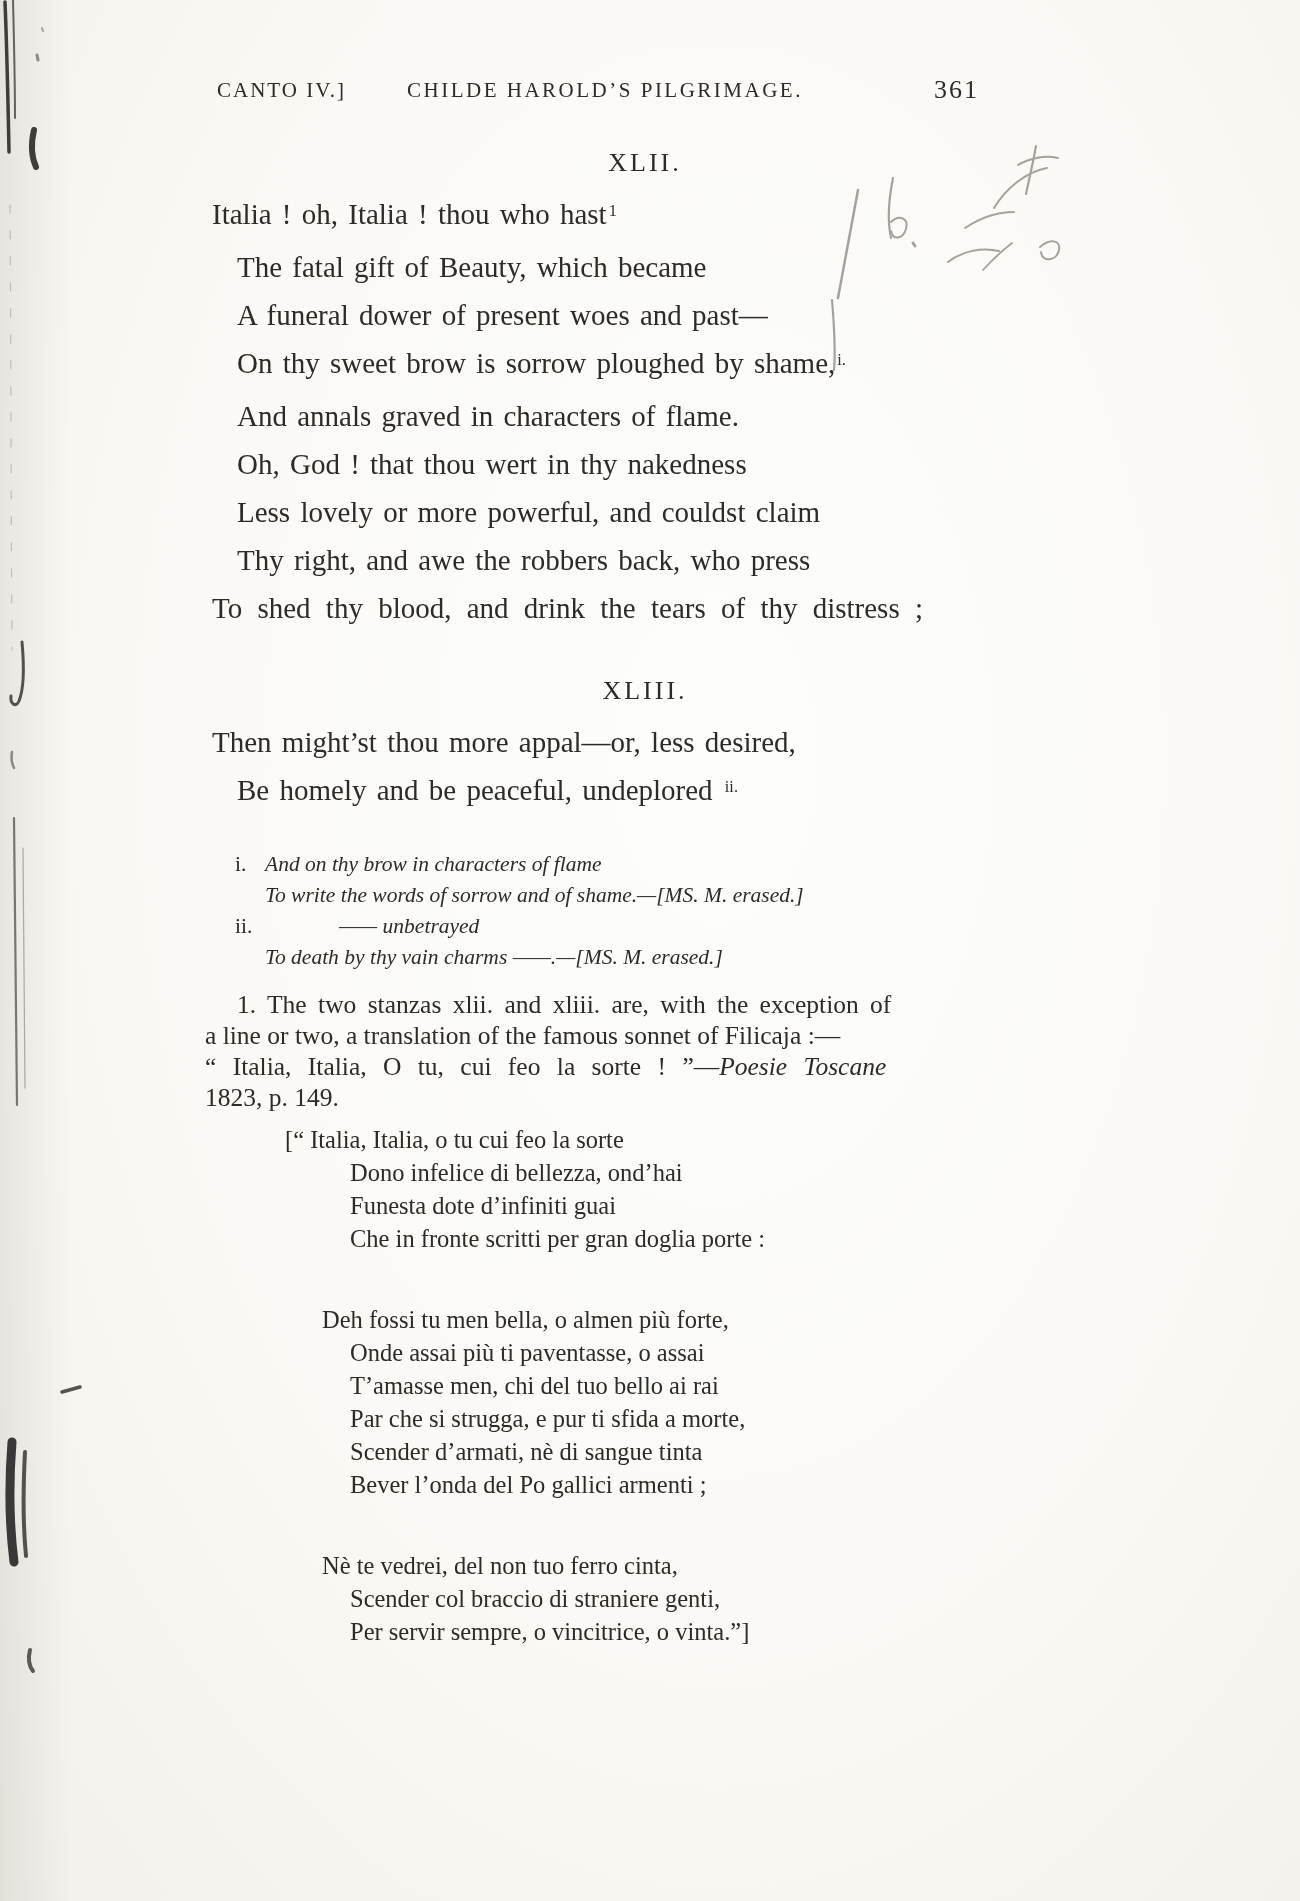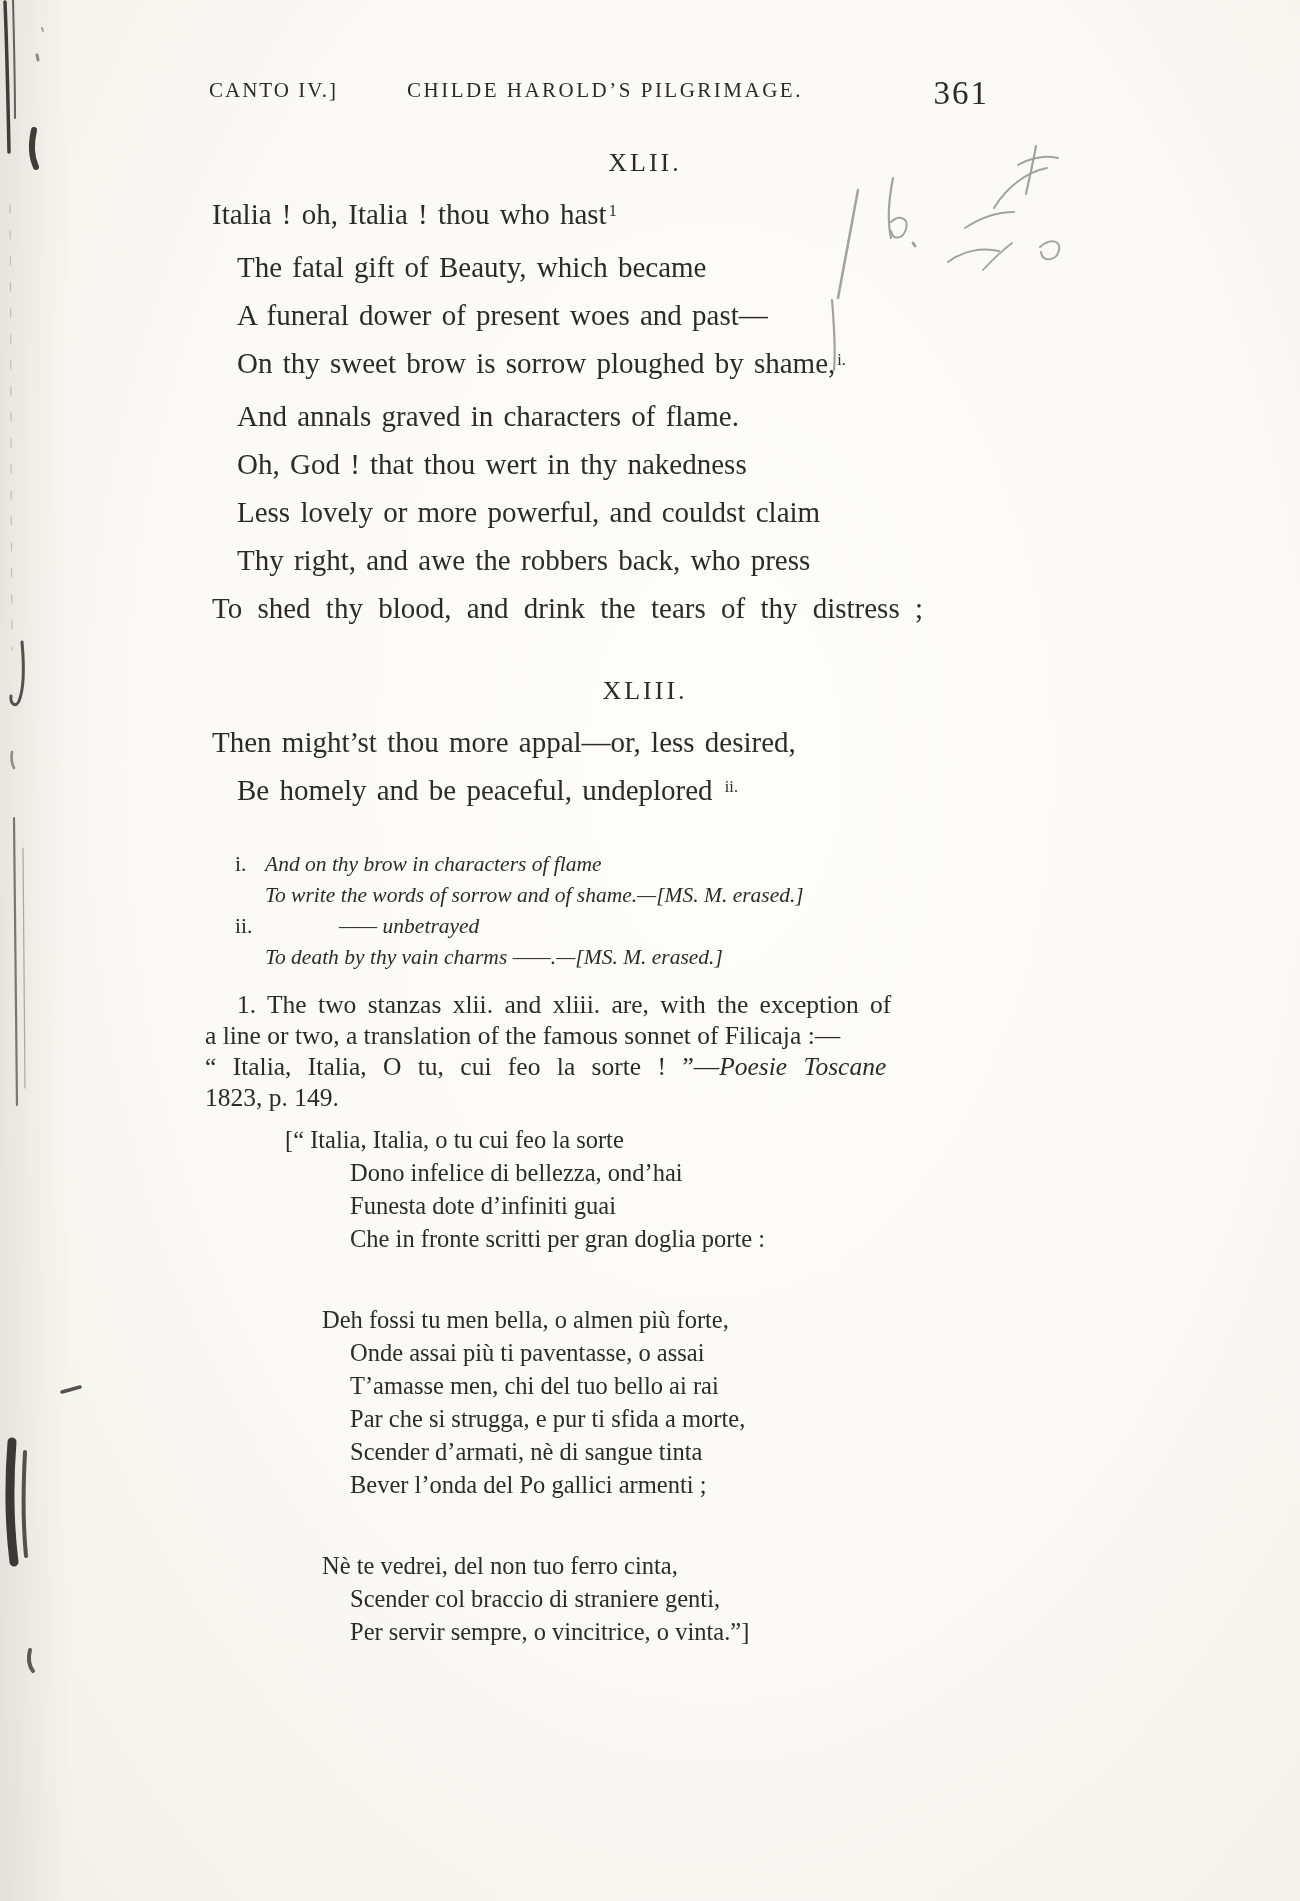--- a/index.html
+++ b/index.html
@@ -23,23 +23,23 @@
 
   .artifacts {
     position: absolute; left: 0; top: 0;
     pointer-events: none; z-index: 5;
   }
 
   .content { position: relative; padding: 78px 0 0 205px; width: 1135px; z-index: 2; }
 
   
   .running-head { position: relative; width: 880px; height: 30px; font-size: 21px; letter-spacing: 2px; }
-  .running-head .canto   { position: absolute; left: 4px; top: 0; }
+  .running-head .canto   { position: absolute; left: 12px; top: 0; }
   .running-head .title   { position: absolute; left: 150px; top: 0; width: 500px; text-align: center; letter-spacing: 2.5px; }
-  .running-head .pagenum { position: absolute; right: 96px; top: -3px; font-size: 33px; letter-spacing: 2px; }
+  .running-head .pagenum { position: absolute; right: 106px; top: -3px; font-size: 26px; letter-spacing: 2px; }
 
   
   .stanza-num {
     width: 880px; text-align: center;
     font-size: 26px; font-weight: normal; letter-spacing: 3px;
     line-height: 26px; margin: 42px 0 14px 0;
   }
   .stanza-num.s43 { margin-top: 46px; margin-bottom: 14px; }
 
   

